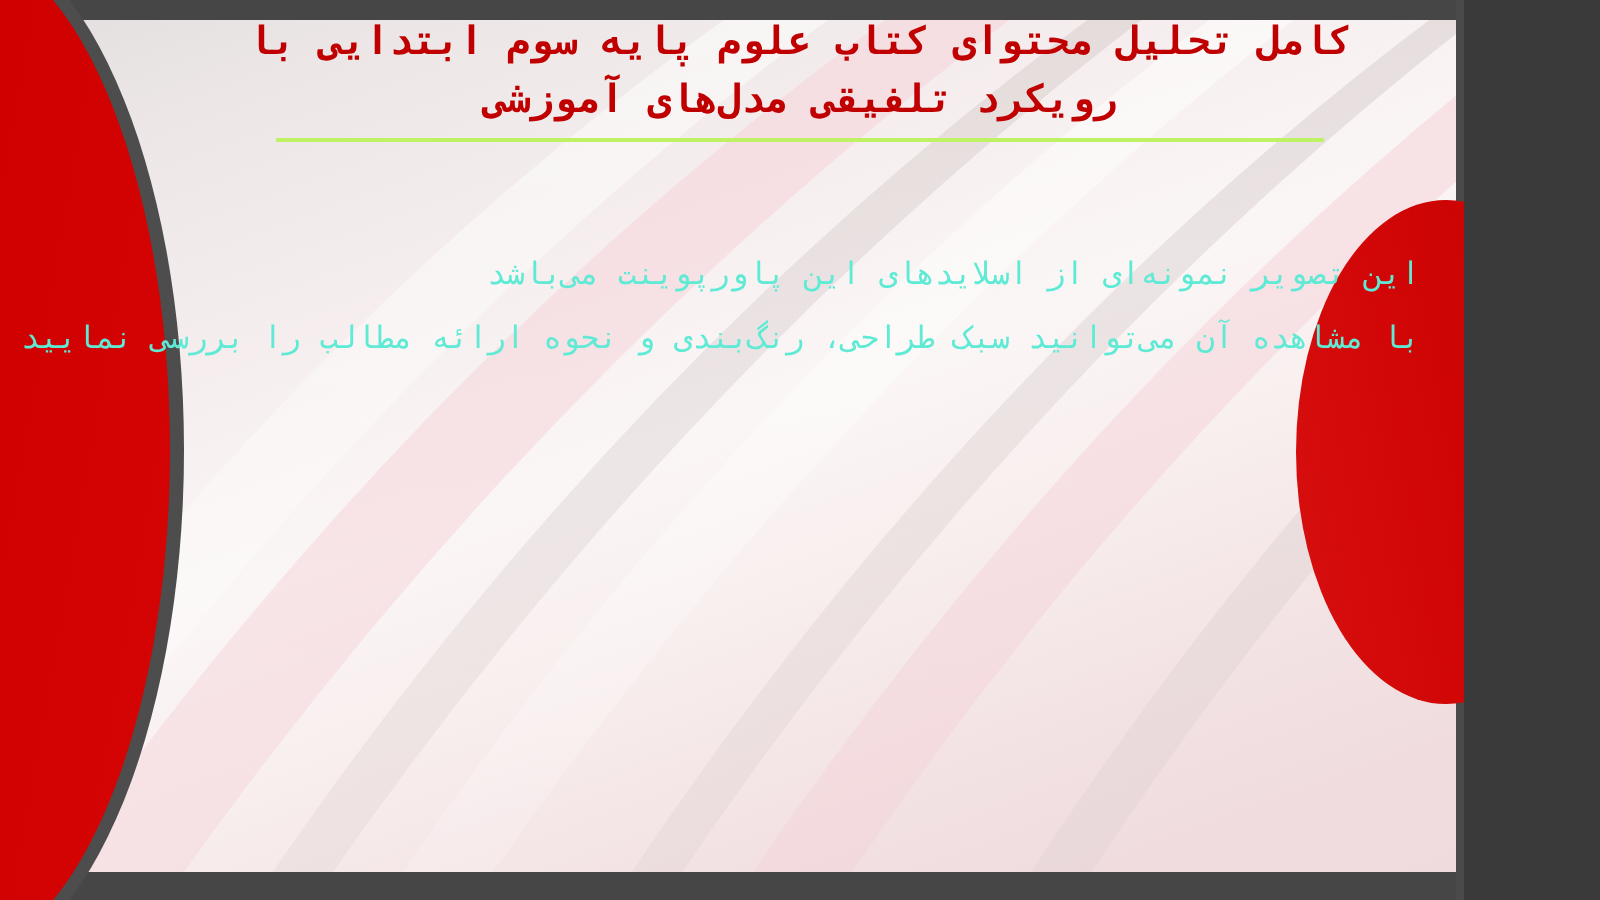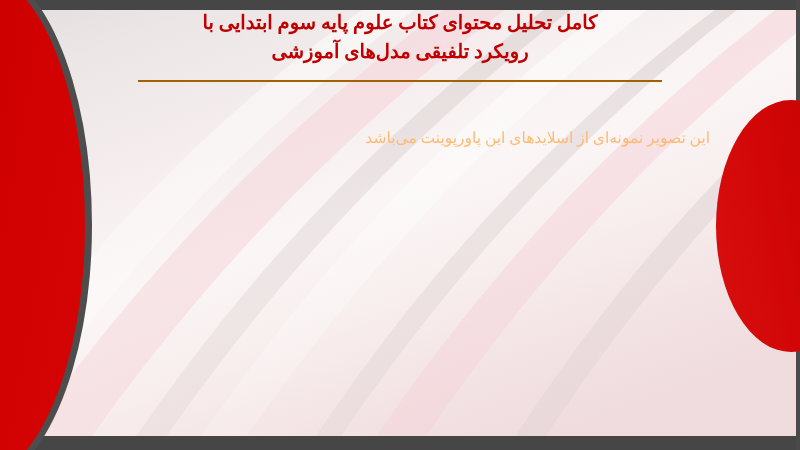--- a/index.html
+++ b/index.html
@@ -2,25 +2,25 @@
 <html><head>
 <meta charset="utf-8">
 <style>
   html, body {
     margin: 0;
     padding: 0;
     background: #3a3a3a;
   }
   #slide {
     position: relative;
-    width: 800px;
+    width: 732px;
     height: 450px;
     overflow: hidden;
     background: #4a4a4a;
-    font-family: Liberation Serif, serif;
+    font-family: Liberation Mono, monospace;
   }
 
   
   .frame-top, .frame-bottom {
     position: absolute;
     left: 0;
     width: 800px;
     background: #464646;
     z-index: 2;
   }
@@ -116,34 +116,34 @@
     text-align: center;
     color: #c00000;
     font-size: 19.5px;
     line-height: 29px;
     font-weight: bold;
     direction: rtl;
   }
   .title-line1 { white-space: nowrap; }
   .title-line2 {
     white-space: nowrap;
-    border-bottom: 2px solid #a16207;
+    border-bottom: 2px solid #bef264;
     display: block;
-    padding-bottom: 14px;
+    padding-bottom: 3px;
     margin: 0 38px;
   }
 
   .body-block {
     position: absolute;
     top: 122px;
     left: 90px;
     width: 620px;
     text-align: right;
     direction: rtl;
-    color: #fdba74;
+    color: #5eead4;
     font-size: 15.5px;
     line-height: 32px;
   }
   .body-line { white-space: nowrap; }
 </style>
 </head>
 <body>
 
 <div id="slide">
 
@@ -185,16 +185,17 @@
 
   <div class="content">
 
     <div class="title-block">
       <span class="title-line1">کامل تحلیل محتوای کتاب علوم پایه سوم ابتدایی با</span>
       <span class="title-line2">رویکرد تلفیقی مدل‌های آموزشی</span>
     </div>
 
     <div class="body-block">
       <div class="body-line">این تصویر نمونه‌ای از اسلایدهای این پاورپوینت می‌باشد</div>
+      <div class="body-line">با مشاهده آن می‌توانید سبک طراحی، رنگ‌بندی و نحوه ارائه مطالب را بررسی نمایید</div>
     </div>
 
   </div>
 </div>
 
 </body></html>

